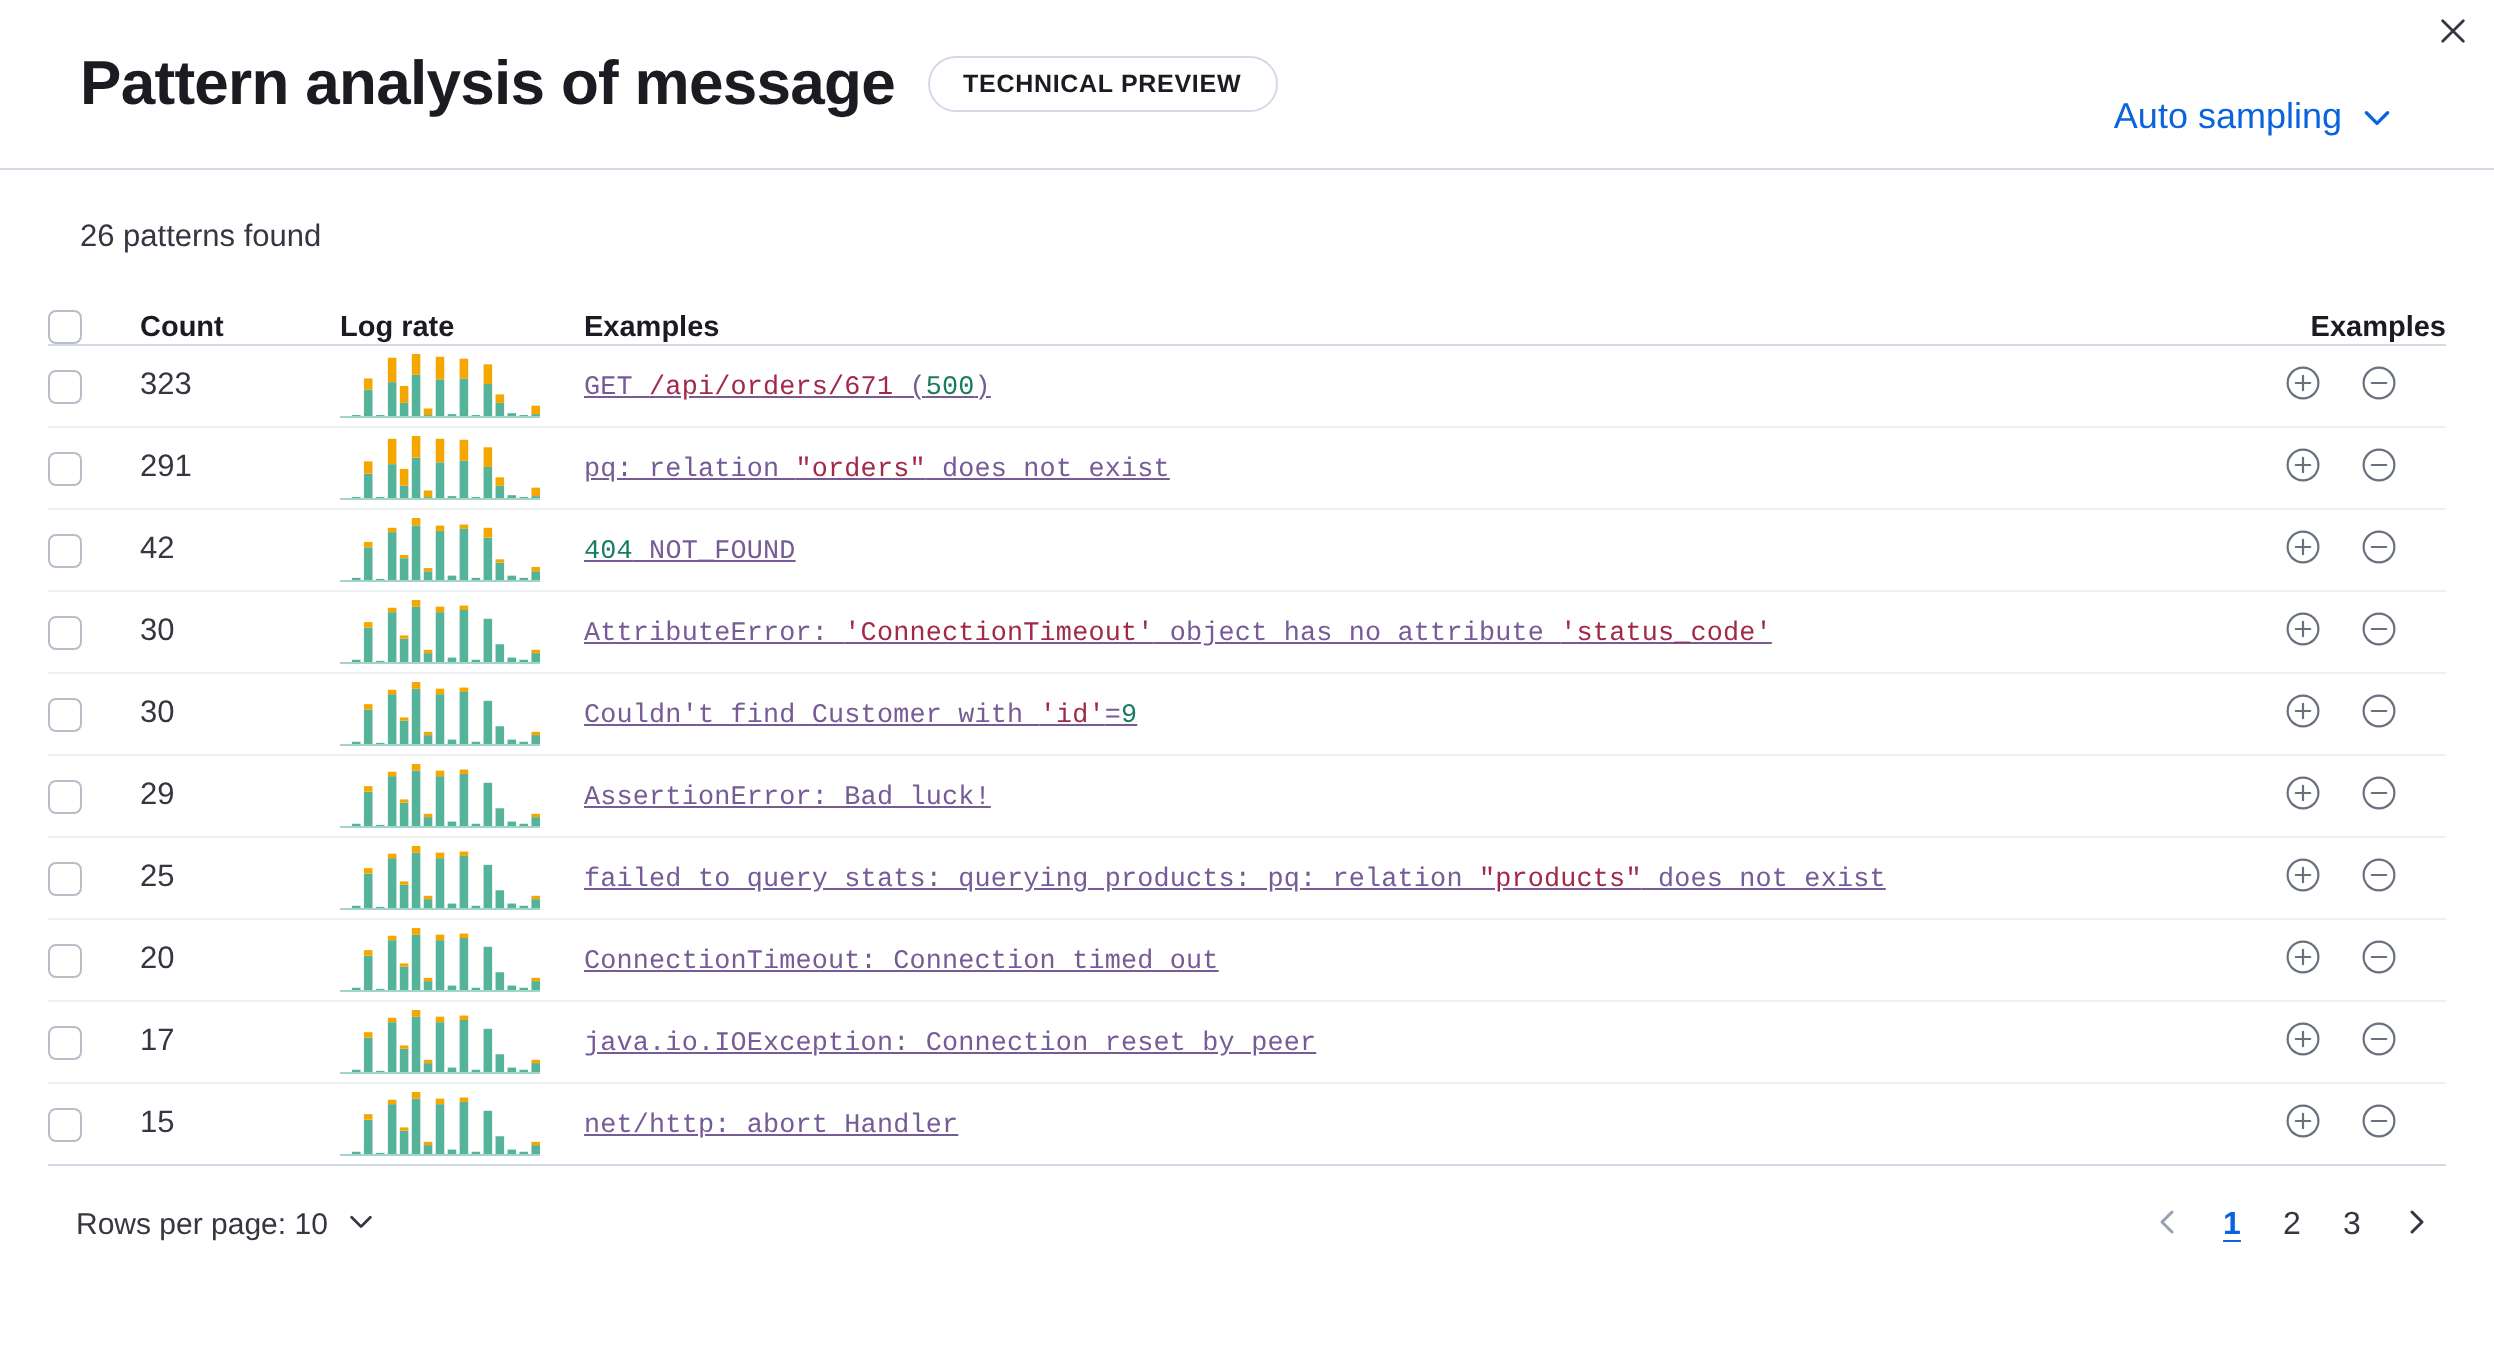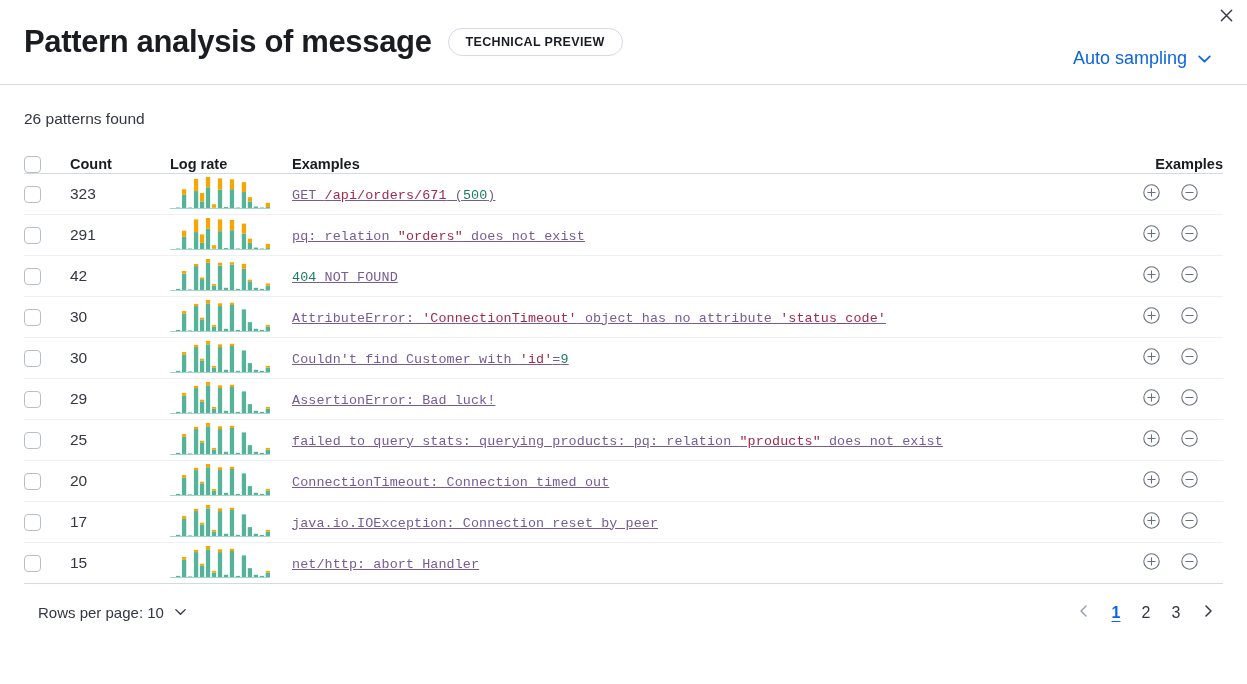--- a/index.html
+++ b/index.html
@@ -15,21 +15,21 @@
     overflow: hidden;
   }
 
   
   .flyout-header {
     position: relative;
     height: 85px;
     border-bottom: 1px solid #d3dae6;
     display: flex;
     align-items: center;
-    padding: 0 24px;
+    padding: 0 40px;
   }
   .header-left {
     display: flex;
     align-items: center;
     gap: 16px;
     flex: 1 1 auto;
     min-width: 0;
   }
   .page-title {
     font-size: 31px;
@@ -92,21 +92,21 @@
     padding: 0;
   }
 
   
   .flyout-body {
     padding: 24px 24px 0 24px;
   }
   .patterns-found {
     font-size: 15.5px;
     color: #343741;
-    margin: 0 0 26px 0;
+    margin: 0 0 26px 16px;
     line-height: 20px;
   }
 
   
   table.patterns-table {
     width: 100%;
     border-collapse: collapse;
     table-layout: fixed;
   }
   table.patterns-table th,

